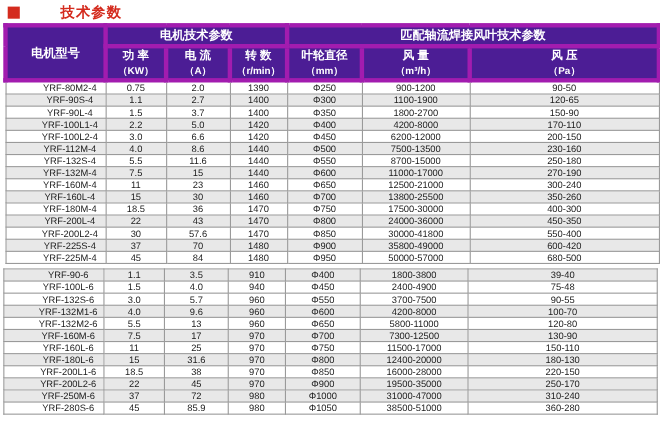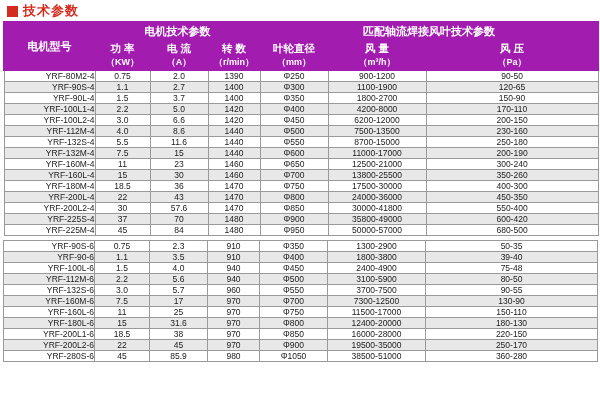--- a/index.html
+++ b/index.html
@@ -1,46 +1,46 @@
 <!DOCTYPE html>
 <html><head>
 <meta charset="utf-8">
 <style>
   * { box-sizing: border-box; margin: 0; padding: 0; }
   html, body { width: 600px; background: #fff; font-family: "Liberation Sans", "DejaVu Sans", sans-serif; }
   .page { width: 600px; height: 403px; background: #fff; overflow: hidden; }
 
   .title-row { display: flex; align-items: center; gap: 5px; padding: 4px 0 3px 7px; height: 21px; }
   .title-sq { width: 11px; height: 11px; background: #d42b1e; display: inline-block; }
-  .title-text { color: #d42b1e; font-size: 13px; font-weight: bold; letter-spacing: 1px; }
+  .title-text { color: #d42b1e; font-size: 13px; font-weight: bold; letter-spacing: 1px; margin-left: 32px; }
 
   table { border-collapse: collapse; table-layout: fixed; width: 594px; margin-left: 3px; }
   col.c-model { width: 91px; }
   col.c-power { width: 55px; }
   col.c-current { width: 58px; }
   col.c-speed { width: 52px; }
   col.c-diam { width: 68px; }
   col.c-flow { width: 98px; }
   col.c-press { width: 172px; }
 
   thead th {
-    background: #a21caf; color: #ffffff; font-weight: bold;
-    border: 2px solid #a21caf; vertical-align: middle;
+    background: #4c1d95; color: #ffffff; font-weight: bold;
+    border: 4px solid #a21caf; vertical-align: middle;
   }
   .th-group { font-size: 11px; height: 19px; line-height: 13px; }
   .th-sub { font-size: 10.5px; height: 26px; margin-left: 32px; }
   .th-sub .unit { font-size: 9px; font-weight: bold; }
   .th-model { font-size: 11px; }
 
   tbody td {
     border: 1px solid #9a9a9a; height: 10px; line-height: 10px;
     font-size: 8.5px; color: #1a1a1a; text-align: center;
     padding: 0; white-space: nowrap; overflow: hidden;
   }
-  tbody td.model { text-align: right; padding-left: 26px; }
+  tbody td.model { text-align: center; padding-left: 26px; }
   tbody tr.alt td { background: #e8e8e8; }
   .group-table { margin-top: 0; }
   .group-gap { height: 4px; }
 </style>
 </head>
 <body>
 
 <div class="page">
 
   <div class="title-row">
@@ -155,21 +155,21 @@
           <td>8700-15000</td>
           <td>250-180</td>
         </tr>
         <tr class="alt">
           <td class="model">YRF-132M-4</td>
           <td>7.5</td>
           <td>15</td>
           <td>1440</td>
           <td>Φ600</td>
           <td>11000-17000</td>
-          <td>200-190</td>
+          <td>270-190</td>
         </tr>
         <tr>
           <td class="model">YRF-160M-4</td>
           <td>11</td>
           <td>23</td>
           <td>1460</td>
           <td>Φ650</td>
           <td>12500-21000</td>
           <td>300-240</td>
         </tr>
@@ -236,66 +236,66 @@
     <colgroup>
       <col class="c-model">
         <col class="c-power">
         <col class="c-current">
         <col class="c-speed">
       <col class="c-diam">
         <col class="c-flow">
         <col class="c-press">
     </colgroup>
     <tbody id="tbody-2">
-        <tr>
-          <td class="model">YRF-90S-6</td>
-          <td>0.75</td>
-          <td>2.3</td>
-          <td>910</td>
-          <td>Φ350</td>
-          <td>1300-2900</td>
-          <td>50-35</td>
-        </tr>
         <tr class="alt">
           <td class="model">YRF-90-6</td>
           <td>1.1</td>
           <td>3.5</td>
           <td>910</td>
           <td>Φ400</td>
           <td>1800-3800</td>
           <td>39-40</td>
         </tr>
         <tr>
           <td class="model">YRF-100L-6</td>
           <td>1.5</td>
           <td>4.0</td>
           <td>940</td>
           <td>Φ450</td>
           <td>2400-4900</td>
           <td>75-48</td>
         </tr>
-        <tr class="alt">
-          <td class="model">YRF-112M-6</td>
-          <td>2.2</td>
-          <td>5.6</td>
-          <td>940</td>
-          <td>Φ500</td>
-          <td>3100-5900</td>
-          <td>80-50</td>
-        </tr>
         <tr>
           <td class="model">YRF-132S-6</td>
           <td>3.0</td>
           <td>5.7</td>
           <td>960</td>
           <td>Φ550</td>
           <td>3700-7500</td>
           <td>90-55</td>
         </tr>
         <tr class="alt">
+          <td class="model">YRF-132M1-6</td>
+          <td>4.0</td>
+          <td>9.6</td>
+          <td>960</td>
+          <td>Φ600</td>
+          <td>4200-8000</td>
+          <td>100-70</td>
+        </tr>
+        <tr>
+          <td class="model">YRF-132M2-6</td>
+          <td>5.5</td>
+          <td>13</td>
+          <td>960</td>
+          <td>Φ650</td>
+          <td>5800-11000</td>
+          <td>120-80</td>
+        </tr>
+        <tr class="alt">
           <td class="model">YRF-160M-6</td>
           <td>7.5</td>
           <td>17</td>
           <td>970</td>
           <td>Φ700</td>
           <td>7300-12500</td>
           <td>130-90</td>
         </tr>
         <tr>
           <td class="model">YRF-160L-6</td>
@@ -325,20 +325,29 @@
           <td>220-150</td>
         </tr>
         <tr class="alt">
           <td class="model">YRF-200L2-6</td>
           <td>22</td>
           <td>45</td>
           <td>970</td>
           <td>Φ900</td>
           <td>19500-35000</td>
           <td>250-170</td>
+        </tr>
+        <tr class="alt">
+          <td class="model">YRF-250M-6</td>
+          <td>37</td>
+          <td>72</td>
+          <td>980</td>
+          <td>Φ1000</td>
+          <td>31000-47000</td>
+          <td>310-240</td>
         </tr>
         <tr>
           <td class="model">YRF-280S-6</td>
           <td>45</td>
           <td>85.9</td>
           <td>980</td>
           <td>Φ1050</td>
           <td>38500-51000</td>
           <td>360-280</td>
         </tr>

